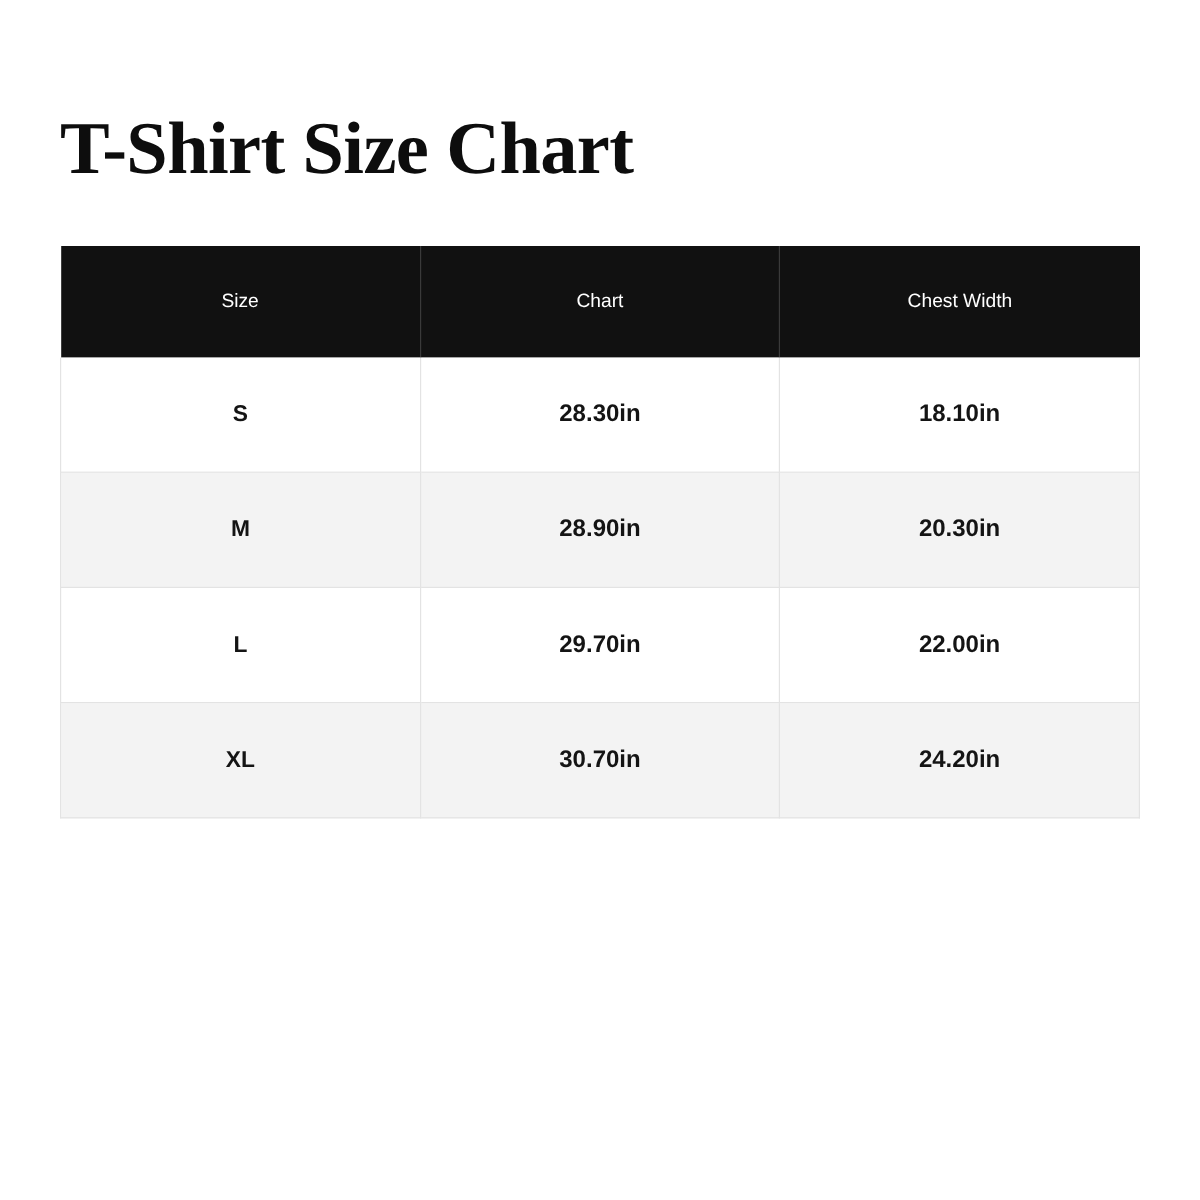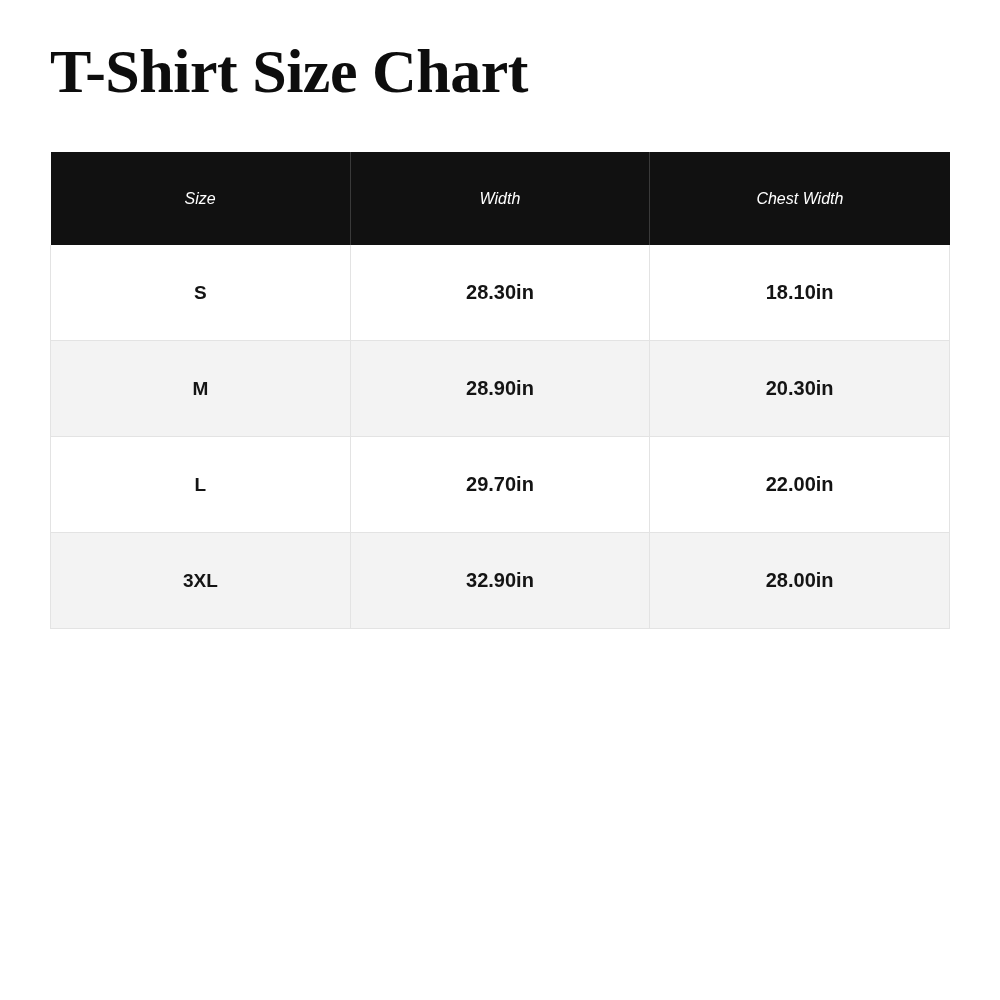--- a/index.html
+++ b/index.html
@@ -11,21 +11,21 @@
   }
   body {
     font-family: "Liberation Sans", sans-serif;
     color: #111111;
     -webkit-font-smoothing: antialiased;
   }
   .page {
     box-sizing: border-box;
     width: 1000px;
     height: 840px;
-    padding: 39px 50px 0 50px;
+    padding: 92px 50px 0 50px;
     background: #ffffff;
   }
   .title {
     font-family: "Liberation Serif", serif;
     font-weight: bold;
     font-size: 62px;
     line-height: 1.05;
     letter-spacing: -0.5px;
     color: #0d0d0d;
     margin: 0 0 14px 0;
@@ -49,21 +49,20 @@
   table.size-chart thead th {
     background: #111111;
     color: #ffffff;
     font-size: 16px;
     font-weight: normal;
     height: 93px;
     text-align: center;
     vertical-align: middle;
     border-right: 1px solid #3a3a3a;
     padding: 0;
-    font-style: italic;
   }
   table.size-chart thead th:last-child {
     border-right: none;
     margin-top: 35px;
   }
   table.size-chart tbody td {
     height: 95px;
     text-align: center;
     vertical-align: middle;
     font-size: 20px;
@@ -90,42 +89,42 @@
 <div class="page">
 
   <h1 class="title">T-Shirt Size Chart</h1>
 
 
   <div class="table-wrap">
     <table class="size-chart">
       <thead>
         <tr>
           <th>Size</th>
-          <th>Width</th>
+          <th>Chart</th>
           <th>Chest Width</th>
         </tr>
       </thead>
       <tbody>
         <tr>
           <td>S</td>
           <td>28.30in</td>
           <td>18.10in</td>
         </tr>
         <tr>
           <td>M</td>
           <td>28.90in</td>
           <td>20.30in</td>
         </tr>
         <tr>
           <td>L</td>
           <td>29.70in</td>
           <td>22.00in</td>
         </tr>
         <tr>
-          <td>3XL</td>
-          <td>32.90in</td>
-          <td>28.00in</td>
+          <td>XL</td>
+          <td>30.70in</td>
+          <td>24.20in</td>
         </tr>
       </tbody>
     </table>
   </div>
 
 </div>
 
 </body></html>

